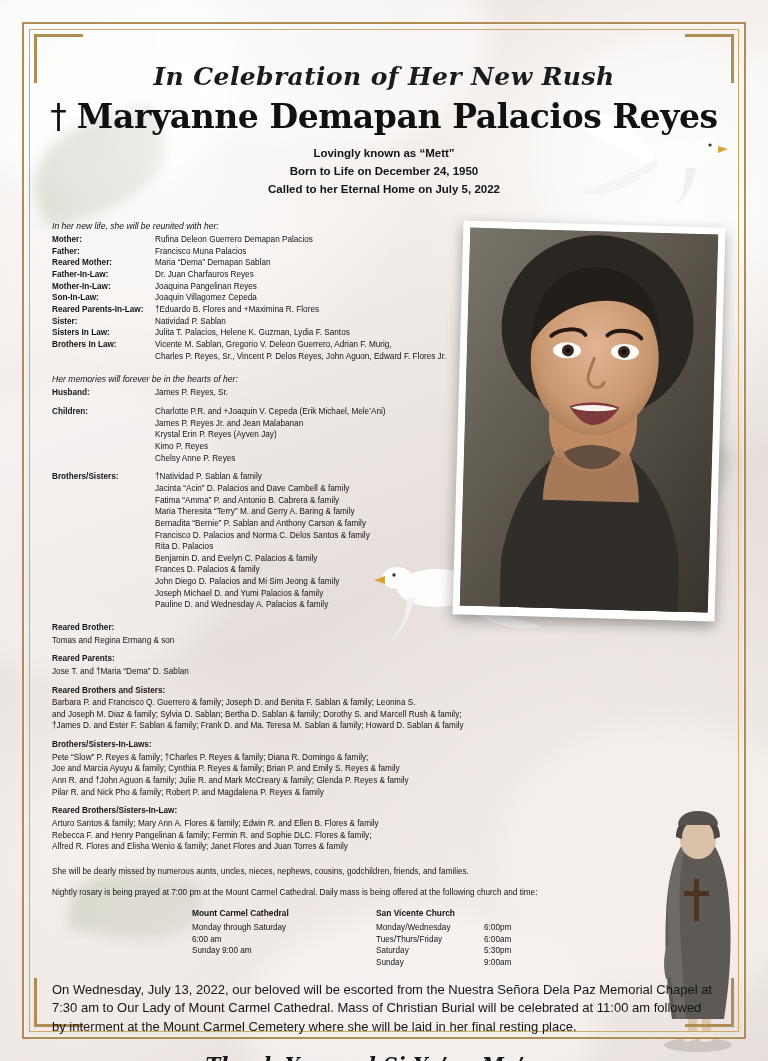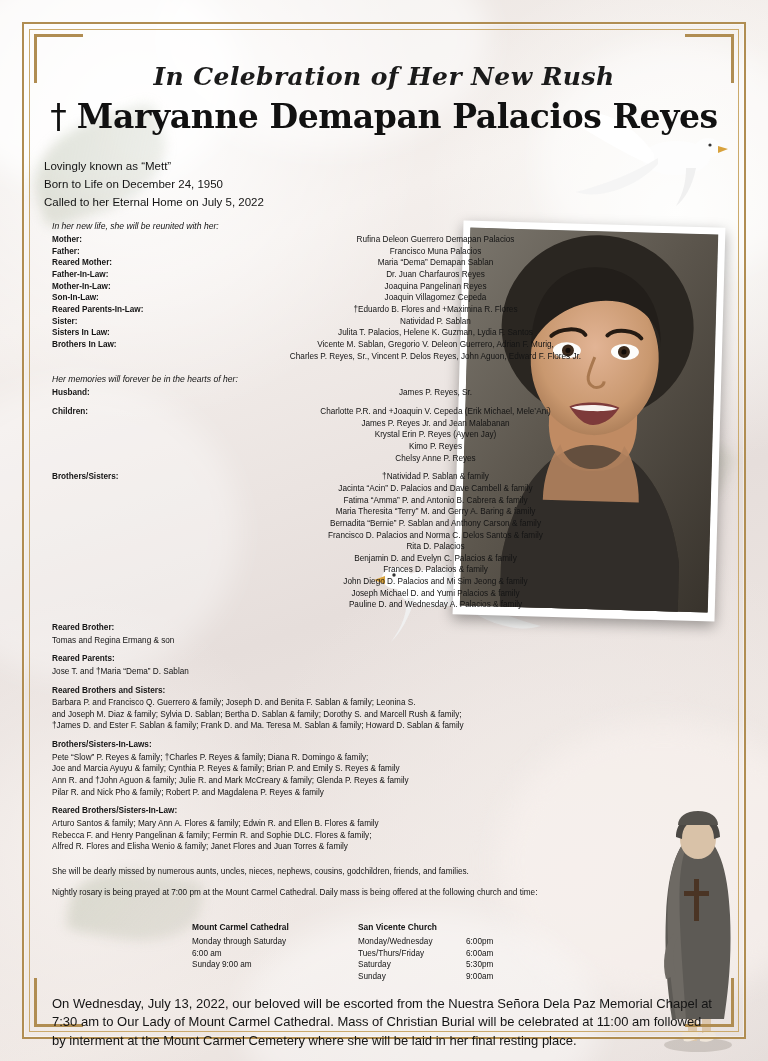--- a/index.html
+++ b/index.html
@@ -110,25 +110,26 @@
   }
   .name {
     font-family: "DejaVu Serif", serif;
     font-weight: bold;
     font-size: 33px;
     letter-spacing: -0.4px;
     color: #111;
     white-space: nowrap;
   }
   .sub {
-    font-weight: normal;
+    text-align: center;
+    font-weight: bold;
     font-size: 11.5px;
     color: #141414;
     line-height: 1.55;
-    margin-top: 22px;
+    margin-top: 9px;
   }
 
   
   .portrait {
     position: absolute;
     right: 4px;
     top: 182px;
     width: 262px;
     height: 394px;
     background: #fff;
@@ -165,37 +166,37 @@
   .rows { }
   .row {
     display: flex;
     align-items: flex-start;
   }
   .row .lbl {
     width: 103px;
     flex: 0 0 103px;
     font-weight: bold;
   }
-  .row .val { flex: 1; text-align: center; }
+  .row .val { flex: 1; }
   .gap-sm { height: 7px; }
   .gap-md { height: 11px; }
   .block-title {
     font-weight: bold;
     margin-bottom: 1px;
   }
   .block-lines { }
   .block-lines div { white-space: nowrap; }
   .narrative { font-size: 8.2px; margin-top: 2px; }
 
   
   .churches {
     display: flex;
-    margin-top: 24px;
+    margin-top: 10px;
     padding-left: 140px;
-    gap: 58px;
+    gap: 76px;
     font-size: 8.2px;
   }
   .church h4 {
     margin: 0 0 2px 0;
     font-size: 8.4px;
     font-weight: bold;
   }
   .church .sched { display: flex; }
   .church .sched .d { width: 108px; }
   .closing {

